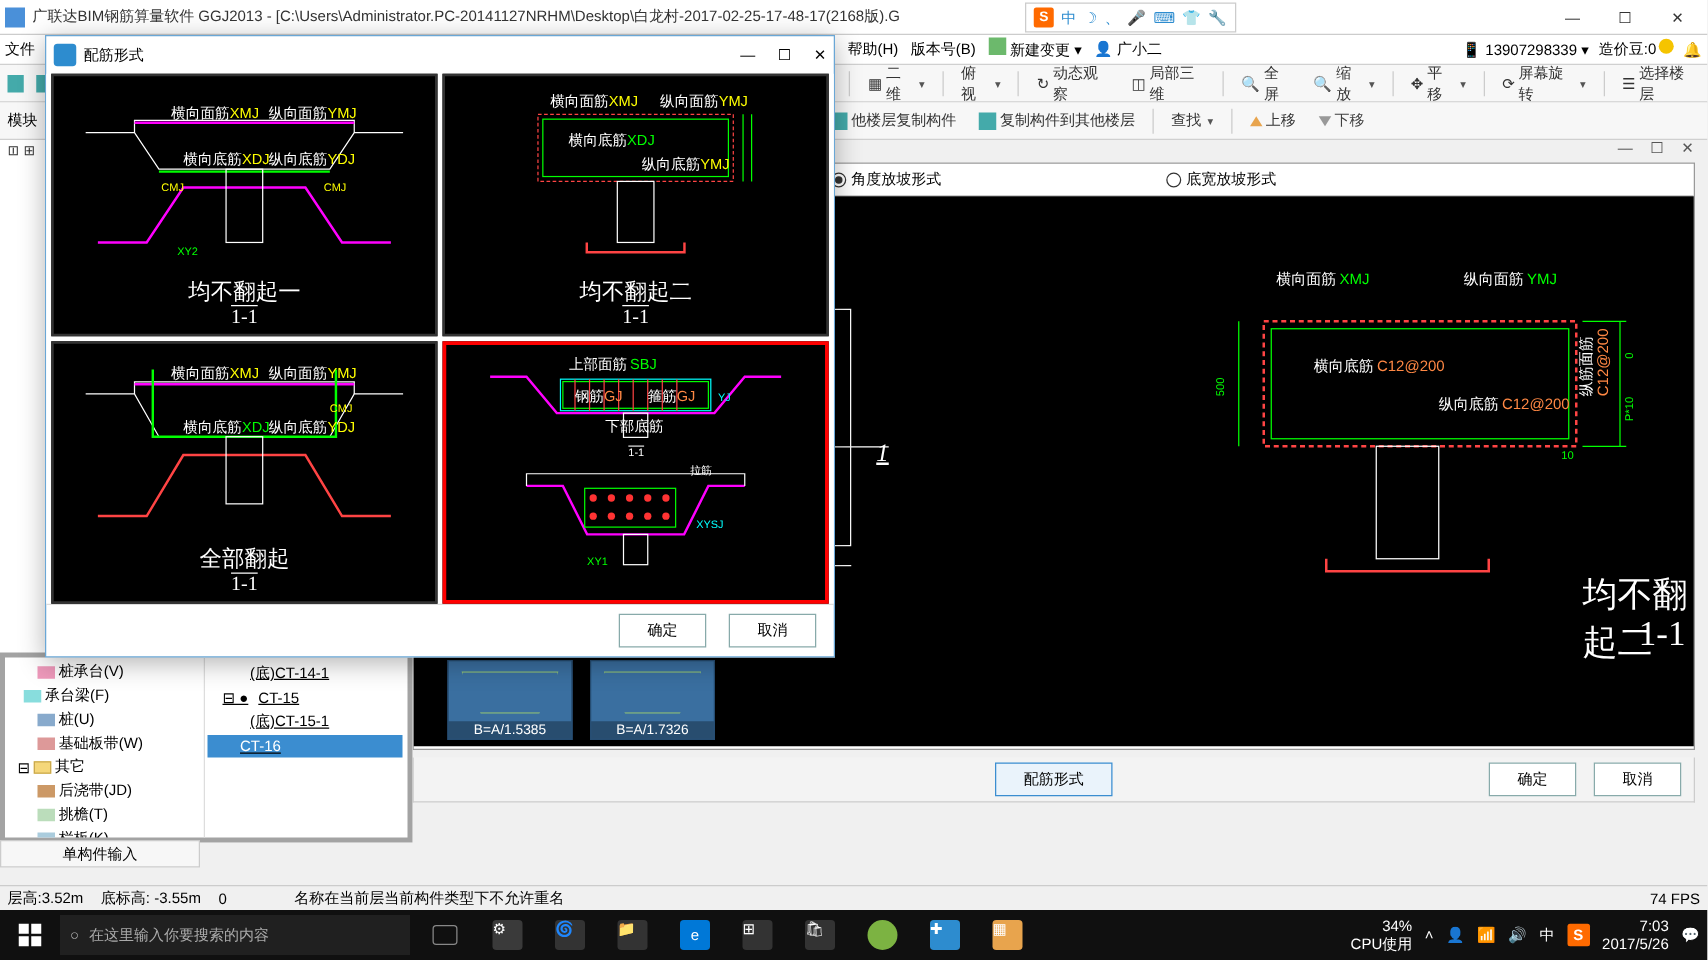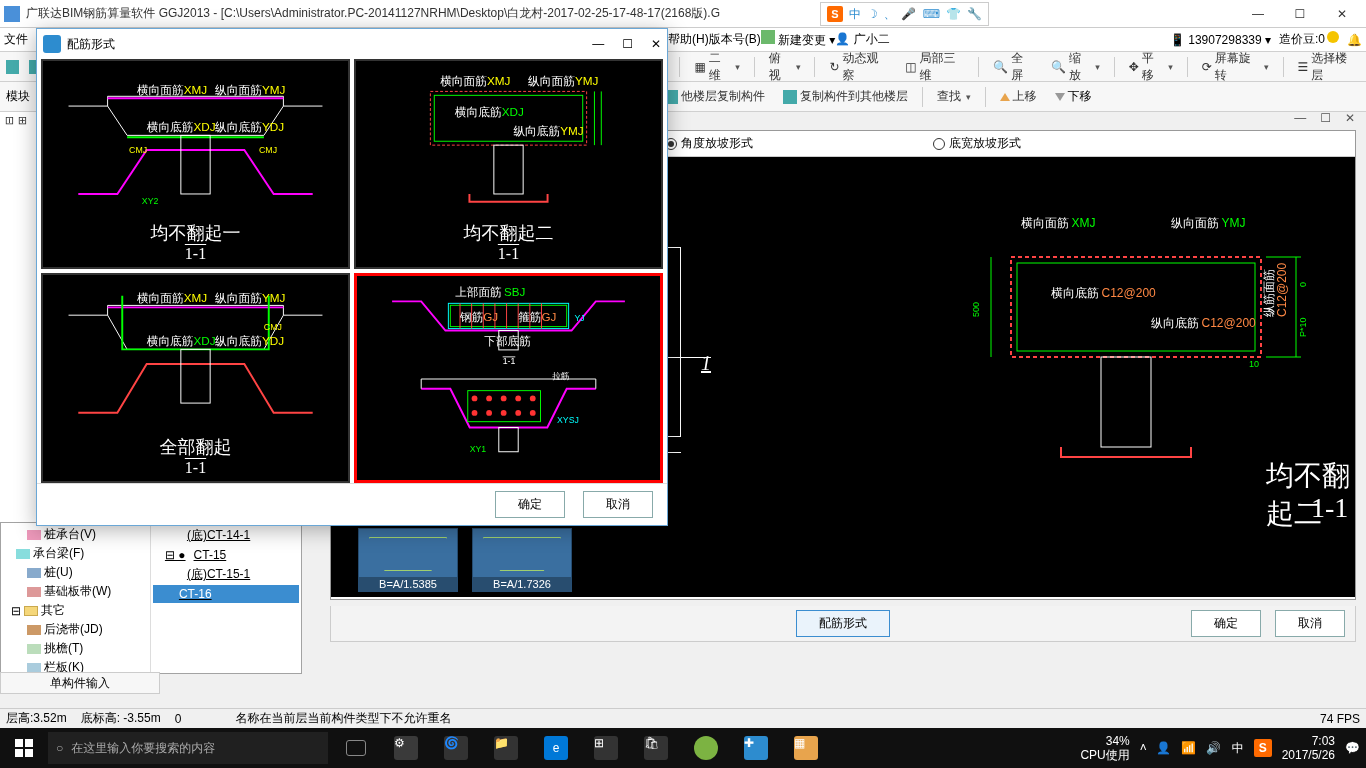--- a/index.html
+++ b/index.html
@@ -11,21 +11,21 @@
 .titlebar .title { flex: 1; font-size: 12px; color: #333; }
 .winbtns { display: flex; gap: 2px; }
 .winbtn { width: 40px; height: 24px; display: flex; align-items: center; justify-content: center; color: #333; }
 
 
 .ime-bar { position: absolute; top: 2px; left: 820px; height: 24px; background: #fff; border: 1px solid #ccc; display: flex; align-items: center; gap: 6px; padding: 0 6px; z-index: 500; }
 .ime-bar .sogou { width: 16px; height: 16px; background: #ff6a00; color: #fff; display: inline-flex; align-items: center; justify-content: center; font-weight: bold; font-size: 11px; border-radius: 2px;}
 .ime-bar span { color: #2d8ccf; }
 
 
-.menubar { height: 24px; background: #fff; display: flex; align-items: center; padding: 0 4px; border-bottom: 1px solid #d0d0d0; }
+.menubar { height: 24px; background: #fff; display: flex; align-items: center; padding: 0 4px; border-bottom: 1px solid #d0d0d0; gap: 10px; }
 .menubar .right { margin-left: auto; display: flex; align-items: center; gap: 8px; }
 .badge-coin { width: 12px; height: 12px; border-radius: 50%; background: #f5c400; display: inline-block; margin-left: 2px;}
 
 
 .toolbar { height: 30px; background: #f7f7f7; border-bottom: 1px solid #d0d0d0; display: flex; align-items: center; gap: 10px; padding: 0 6px; }
 .toolbar .sep { width: 1px; height: 20px; background: #ccc; }
 .toolbar .tbtn { display: flex; align-items: center; gap: 3px; color: #333; padding: 2px 4px; }
 .toolbar .drop::after { content: "▾"; font-size: 9px; margin-left: 2px; color: #555; }
 .ticon { width: 14px; height: 14px; display: inline-block; }
 .ico-blue { background: #4aa; }
@@ -49,21 +49,21 @@
 .radio.sel::after { content: ""; width: 6px; height: 6px; background: #333; border-radius: 50%; }
 
 
 .btnrow { position: absolute; left: 330px; top: 606px; right: 10px; height: 36px; background: #f3f3f3; border: 1px solid #ccc; border-top: none; display: flex; align-items: center; padding: 0 10px; }
 .btnrow .center { position: absolute; left: 50%; transform: translateX(-50%); }
 .btnrow .right { margin-left: auto; display: flex; gap: 14px; }
 .btn { border: 1px solid #8aa; background: #fff; padding: 4px 22px; }
 .btn.hl { border: 1px solid #3b8dd0; background: #eaf3fb; }
 
 
-.lower-left { position: absolute; left: 0; top: 522px; width: 302px; height: 152px; background: #fff; border: 1px solid #a3a3a3; display: flex; text-align: right; }
+.lower-left { position: absolute; left: 0; top: 522px; width: 330px; height: 152px; background: #fff; border: 4px solid #a3a3a3; display: flex; text-align: right; }
 .tree { width: 160px; border-right: 1px solid #ddd; overflow: hidden; padding: 2px 0;}
 .tree .node { display: flex; align-items: center; gap: 3px; padding: 1px 3px; white-space: nowrap; }
 .tree .ico { width: 14px; height: 10px; display: inline-block; }
 .tree .fold { background: #f5d77a; border: 1px solid #caa94e; }
 .tree .pink { background: #e9b; }
 .tree .cyan { background: #8dd; }
 .tree .blueH { background: #8ac; }
 .midlist { width: 160px; padding: 2px; text-decoration: underline; }
 .midlist .item { padding: 2px 4px; display: flex; align-items: center; gap: 4px; }
 .midlist .item.selected { background: #3b8dd0; color: #fff; }
@@ -187,21 +187,21 @@
       <span class="ticon ico-blue"></span> 
       <span>复制构件到其他楼层</span>
     </span>
   <span class="sep"></span>
   <span class="tbtn drop">查找</span>
   <span class="sep"></span>
   <span class="tbtn">
       <span class="ico-up"></span> 
       <span>上移</span>
     </span>
-  <span class="tbtn" style="color:#000000">
+  <span class="tbtn" style="color:#404040">
       <span class="ico-down"></span> 
       <span>下移</span>
     </span>
 </div>
 
 <div class="left-strip">
   <div class="handle">⊞<br>⊟</div>
 </div>
 
 <div class="main-dark">

